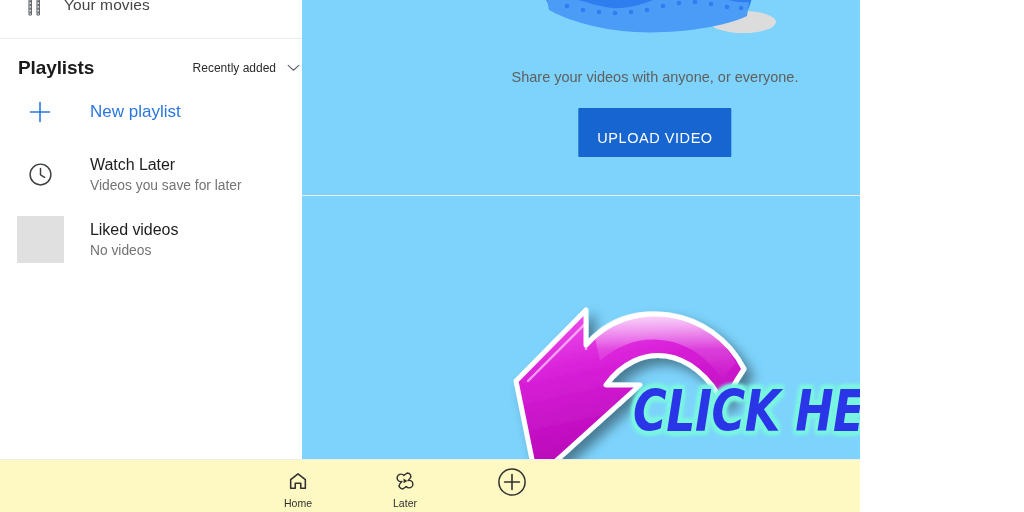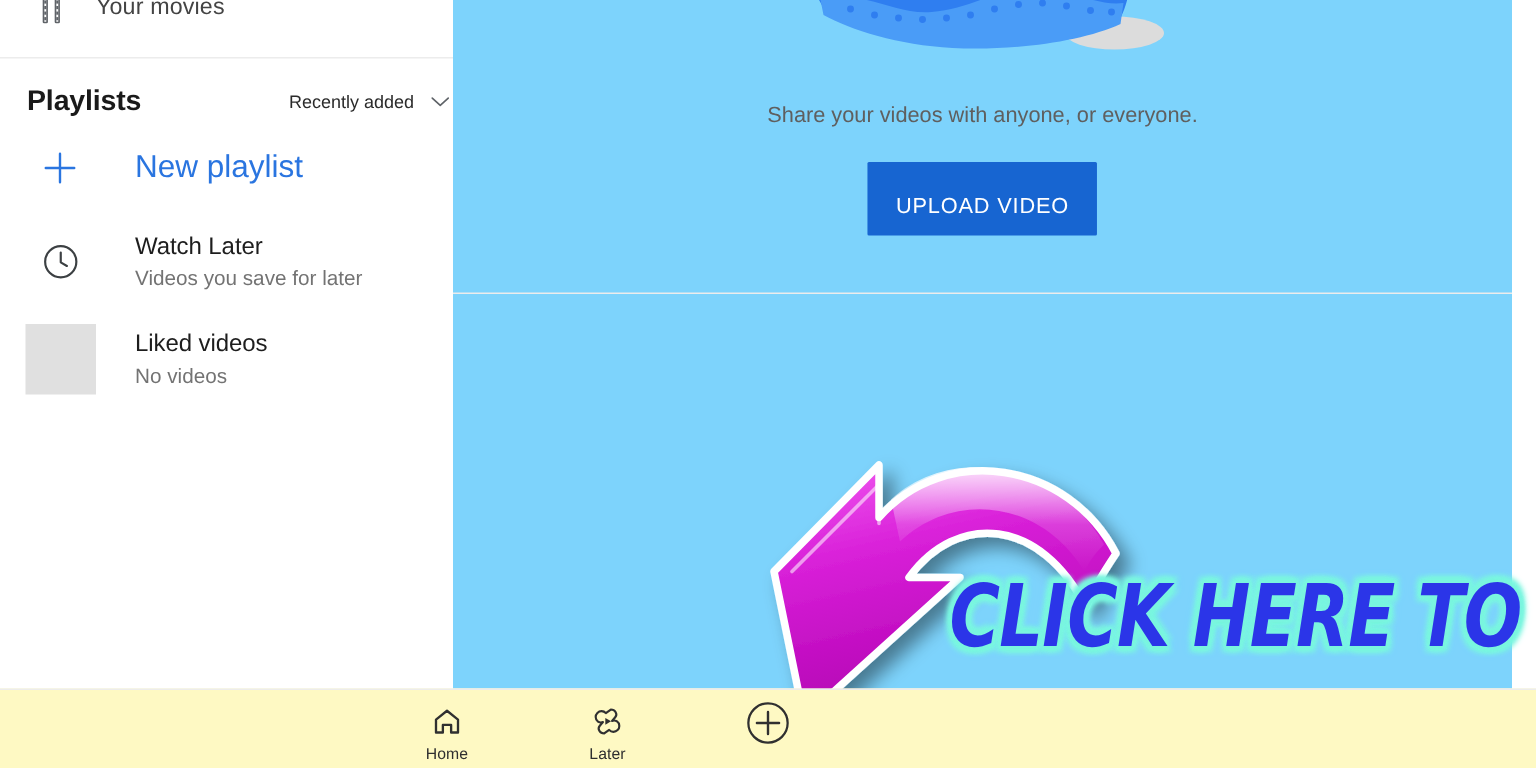--- a/index.html
+++ b/index.html
@@ -5,21 +5,21 @@
   * { box-sizing: border-box; margin: 0; padding: 0; }
   html, body {
     width: 1024px; height: 512px;
     overflow: hidden;
     background: #ffffff;
     font-family: "Liberation Sans", sans-serif;
     -webkit-font-smoothing: antialiased;
   }
   #screen {
     position: relative;
-    width: 1024px; height: 512px;
+    width: 860px; height: 512px;
     background: #ffffff;
     overflow: hidden;
   }
 
   
   #sidebar {
     position: absolute;
     left: 0; top: 0;
     width: 318px; height: 459px;
     background: #fff;
@@ -87,21 +87,21 @@
     display: flex; align-items: center;
     cursor: pointer;
   }
   .plus-box {
     width: 56px; height: 40px;
     display: flex; align-items: center; justify-content: center;
     margin-left: 12px;
   }
   .new-playlist-label {
     margin-left: 22px;
-    font-size: 21px;
+    font-size: 17px;
     color: #2a75e0;
   }
 
   .playlist-row {
     position: absolute;
     left: 0;
     width: 318px;
     display: flex; align-items: center;
     cursor: pointer;
   }

